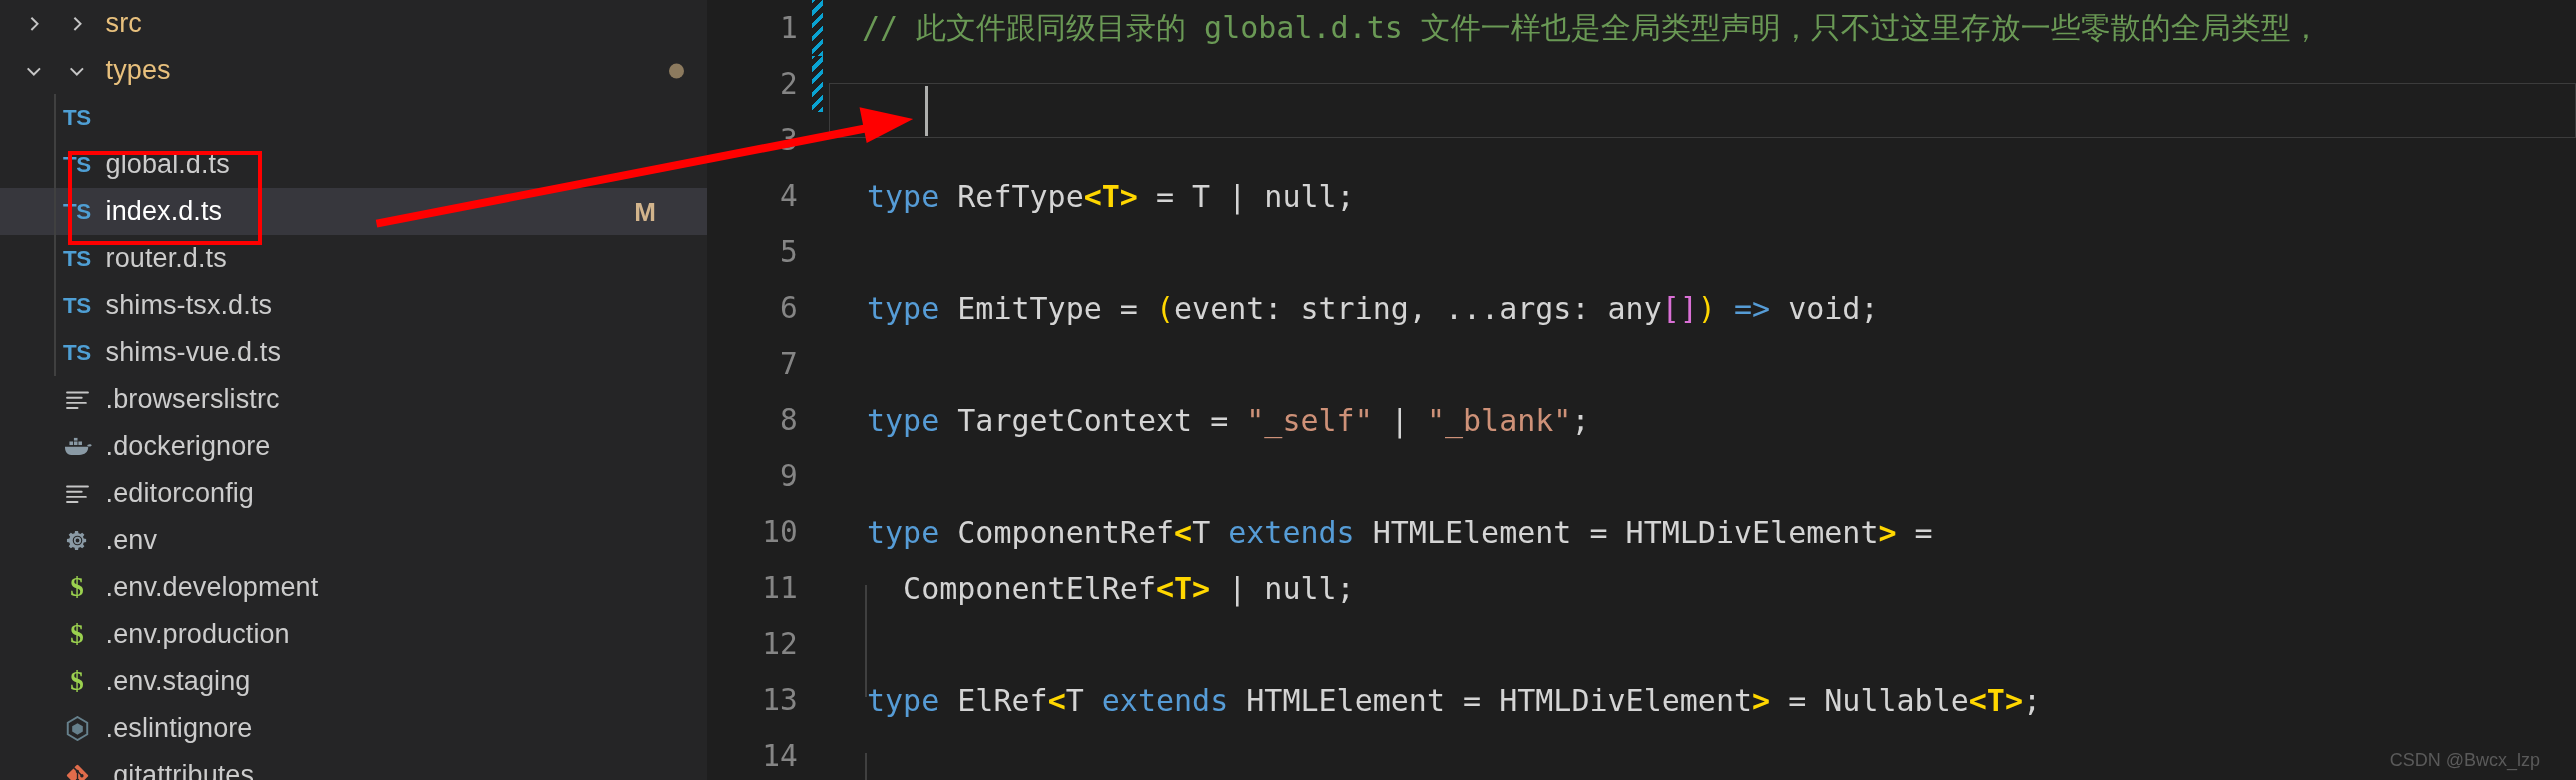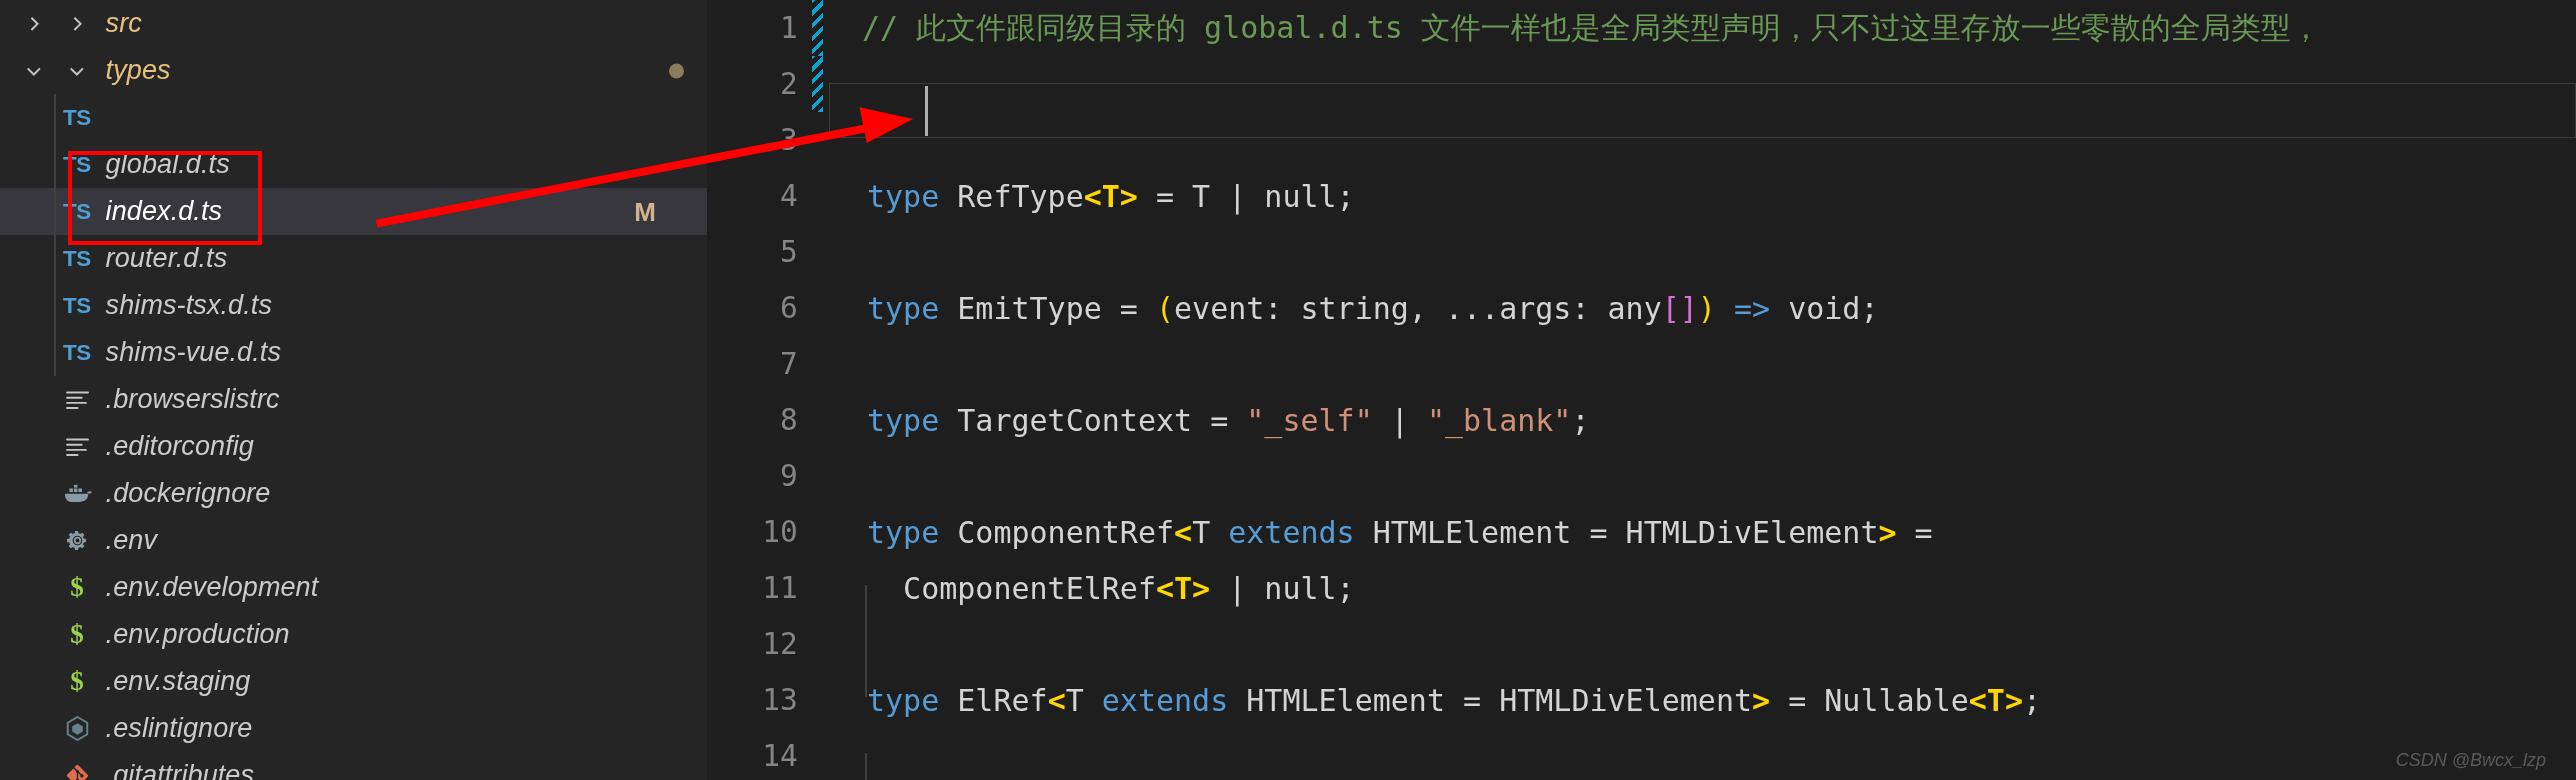--- a/index.html
+++ b/index.html
@@ -27,21 +27,21 @@
   .twisty svg{display:block;}
   .indent{width:52px;flex:0 0 52px;}
   .indent-guide{
     position:absolute;left:54px;top:0;bottom:0;width:1.8px;background:#404040;
   }
   .icon{
     width:50px;flex:0 0 50px;display:flex;align-items:center;justify-content:center;
     font-size:21.5px;font-weight:bold;
   }
   .icon.ts{color:#4f9fd4;font-size:22.4px;letter-spacing:-0.4px;}
-  .label{padding-left:3.6px;letter-spacing:0.1px;font-style:italic;}
+  .label{padding-left:3.6px;letter-spacing:0.1px;}
   .label.folder{color:#e8c07d;}
   .label.modified{color:#ffffff;}
   .badge-dot{
     position:absolute;right:23px;top:50%;transform:translateY(-50%);
     width:15px;height:15px;border-radius:50%;background:#8c7a5e;
   }
   .badge-m{
     position:absolute;right:51px;top:50%;transform:translateY(-50%);
     color:#d2b48c;font-size:26px;font-weight:600;
   }
@@ -94,22 +94,22 @@
   .ang{color:#ffd700;font-weight:bold;}
   .paren{color:#ffd700;}
   .brk{color:#da70d6;}
   .str{color:#ce9178;}
   .arrow{color:#569cd6;}
 
   
   .arrow-anno{position:absolute;left:0;top:0;width:2576px;height:780px;pointer-events:none;z-index:30;}
 
   .watermark{
-    position:absolute;right:30px;bottom:9px;color:#5a5a5a;font-size:18px;
-    font-family:"Liberation Sans",sans-serif;z-index:40;font-style:italic;
+    position:absolute;right:36px;bottom:9px;color:#5a5a5a;font-size:18px;
+    font-family:"Liberation Sans",sans-serif;z-index:40;
   }
 </style>
 </head>
 <body>
 
 <div class="app">
 
   <div class="sidebar">
     <div id="explorer-list">
         <div class="row">
@@ -181,50 +181,50 @@
             <svg class="lines-ico" width="25" height="21.5" viewBox="0 0 24 20">
               <g stroke="#c5c5c5" stroke-width="1.9" stroke-linecap="round">
                 <line x1="2" y1="3" x2="22" y2="3"></line>
                 <line x1="2" y1="8" x2="16" y2="8"></line>
                 <line x1="2" y1="13" x2="20" y2="13"></line>
                 <line x1="2" y1="18" x2="12" y2="18"></line>
               </g>
             </svg>
           </span>
           <span class="label">.browserslistrc</span>
-        </div>
-        <div class="row">
-          <span class="indent"></span>
-          <span class="icon">
-            <svg class="lines-ico" width="25" height="21.5" viewBox="0 0 24 20">
-              <g stroke="#c5c5c5" stroke-width="1.9" stroke-linecap="round">
-                <line x1="2" y1="3" x2="22" y2="3"></line>
-                <line x1="2" y1="8" x2="16" y2="8"></line>
-                <line x1="2" y1="13" x2="20" y2="13"></line>
-                <line x1="2" y1="18" x2="12" y2="18"></line>
-              </g>
-            </svg>
-          </span>
-          <span class="label">.editorconfig</span>
         </div>
         <div class="row">
           <span class="indent"></span>
           <span class="icon">
             <svg class="whale" width="29" height="19.7" viewBox="0 0 32 22">
               <g fill="#8a9aa5">
                 <rect x="7" y="5" width="4" height="4"></rect>
                 <rect x="12" y="5" width="4" height="4"></rect>
                 <rect x="17" y="5" width="4" height="4"></rect>
                 <rect x="12" y="1" width="4" height="3"></rect>
                 <path d="M2 11 h26 c0 6 -4 9 -10 9 H9 C4 20 2 16 2 11 Z"></path>
                 <path d="M27 9 c3 -2 5 0 5 0 c-1 2 -3 2 -5 1 z"></path>
               </g>
             </svg>
           </span>
           <span class="label">.dockerignore</span>
+        </div>
+        <div class="row">
+          <span class="indent"></span>
+          <span class="icon">
+            <svg class="lines-ico" width="25" height="21.5" viewBox="0 0 24 20">
+              <g stroke="#c5c5c5" stroke-width="1.9" stroke-linecap="round">
+                <line x1="2" y1="3" x2="22" y2="3"></line>
+                <line x1="2" y1="8" x2="16" y2="8"></line>
+                <line x1="2" y1="13" x2="20" y2="13"></line>
+                <line x1="2" y1="18" x2="12" y2="18"></line>
+              </g>
+            </svg>
+          </span>
+          <span class="label">.editorconfig</span>
         </div>
         <div class="row">
           <span class="indent"></span>
           <span class="icon">
             <svg width="23" height="23" viewBox="0 0 24 24">
               <path fill="#8a9aa5" d="M12 8.2a3.8 3.8 0 100 7.6 3.8 3.8 0 000-7.6zm0 5.8a2 2 0 110-4 2 2 0 010 4z"></path>
               <path fill="#8a9aa5" d="M21 13.6v-3.2l-2.5-.4a6.9 6.9 0 00-.8-1.9l1.5-2-2.3-2.3-2 1.5a6.9 6.9 0 00-1.9-.8L12.6 2h-3.2l-.4 2.5a6.9 6.9 0 00-1.9.8l-2-1.5L2.8 6.1l1.5 2a6.9 6.9 0 00-.8 1.9L1 10.4v3.2l2.5.4c.2.7.5 1.3.8 1.9l-1.5 2 2.3 2.3 2-1.5c.6.3 1.2.6 1.9.8l.4 2.5h3.2l.4-2.5c.7-.2 1.3-.5 1.9-.8l2 1.5 2.3-2.3-1.5-2c.3-.6.6-1.2.8-1.9l2.5-.4zM12 17a5 5 0 110-10 5 5 0 010 10z"></path>
             </svg>
           </span>
           <span class="label">.env</span>

